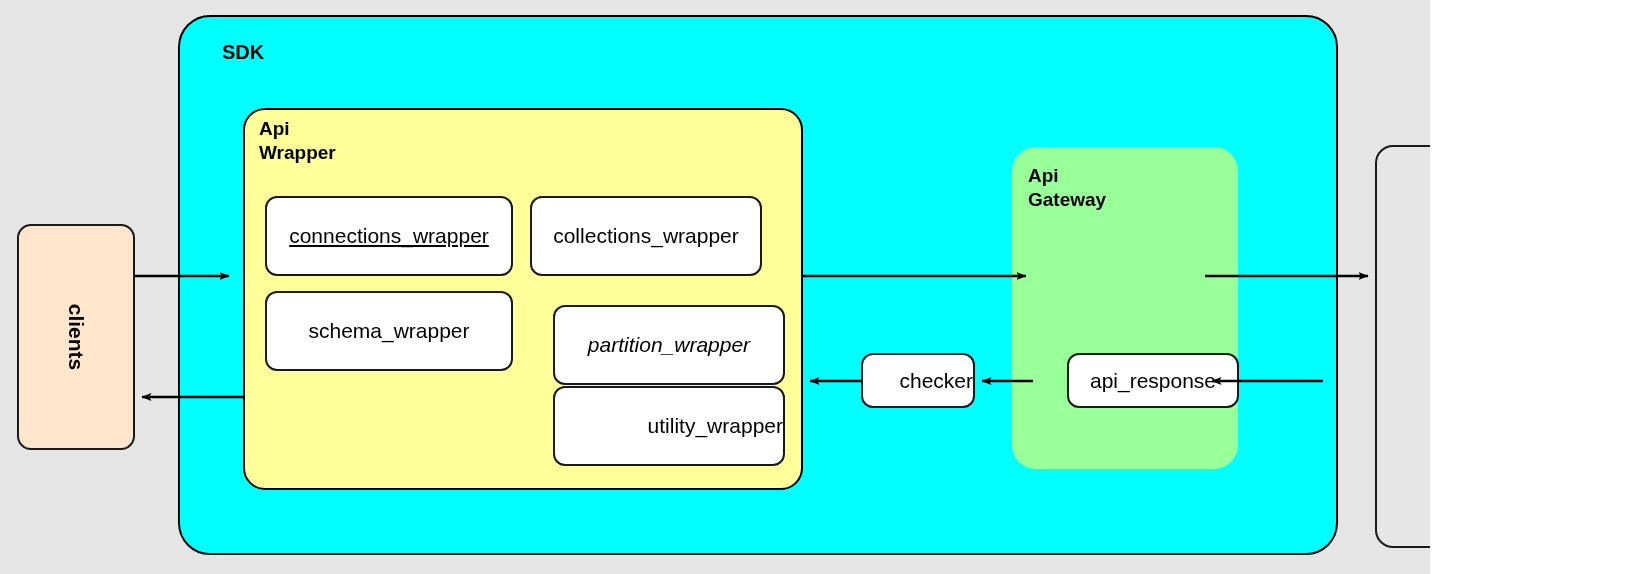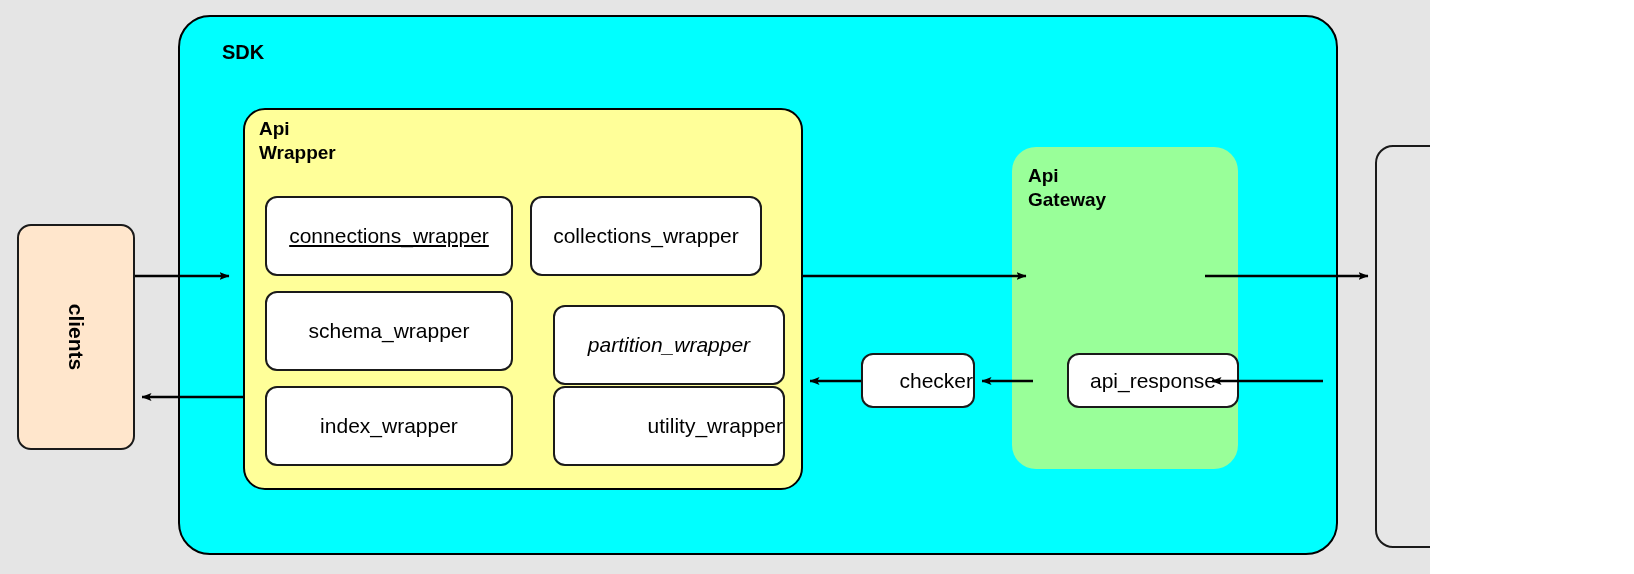--- a/index.html
+++ b/index.html
@@ -148,23 +148,20 @@
   <div class="box" id="api-wrapper-container"></div>
   <div id="api-wrapper-label">Api
 Wrapper</div>
 
   <div class="box node" style="left:265px; top:196px; width:248px; height:80px;text-decoration:underline;">
     <span>connections_wrapper</span>
   </div>
   <div class="box node" style="left:265px; top:291px; width:248px; height:80px;">
     <span>schema_wrapper</span>
   </div>
-  <div class="box node" style="left:265px; top:386px; width:248px; height:80px;">
-    <span>index_wrapper</span>
-  </div>
 
   <div class="box node" style="left:530px; top:196px; width:232px; height:80px;">
     <span>collections_wrapper</span>
   </div>
   <div class="box node" style="left:553px; top:305px; width:232px; height:80px;font-style:italic;">
     <span>partition_wrapper</span>
   </div>
   <div class="box node" style="left:553px; top:386px; width:232px; height:80px;justify-content:flex-end;">
     <span>utility_wrapper</span>
   </div>

